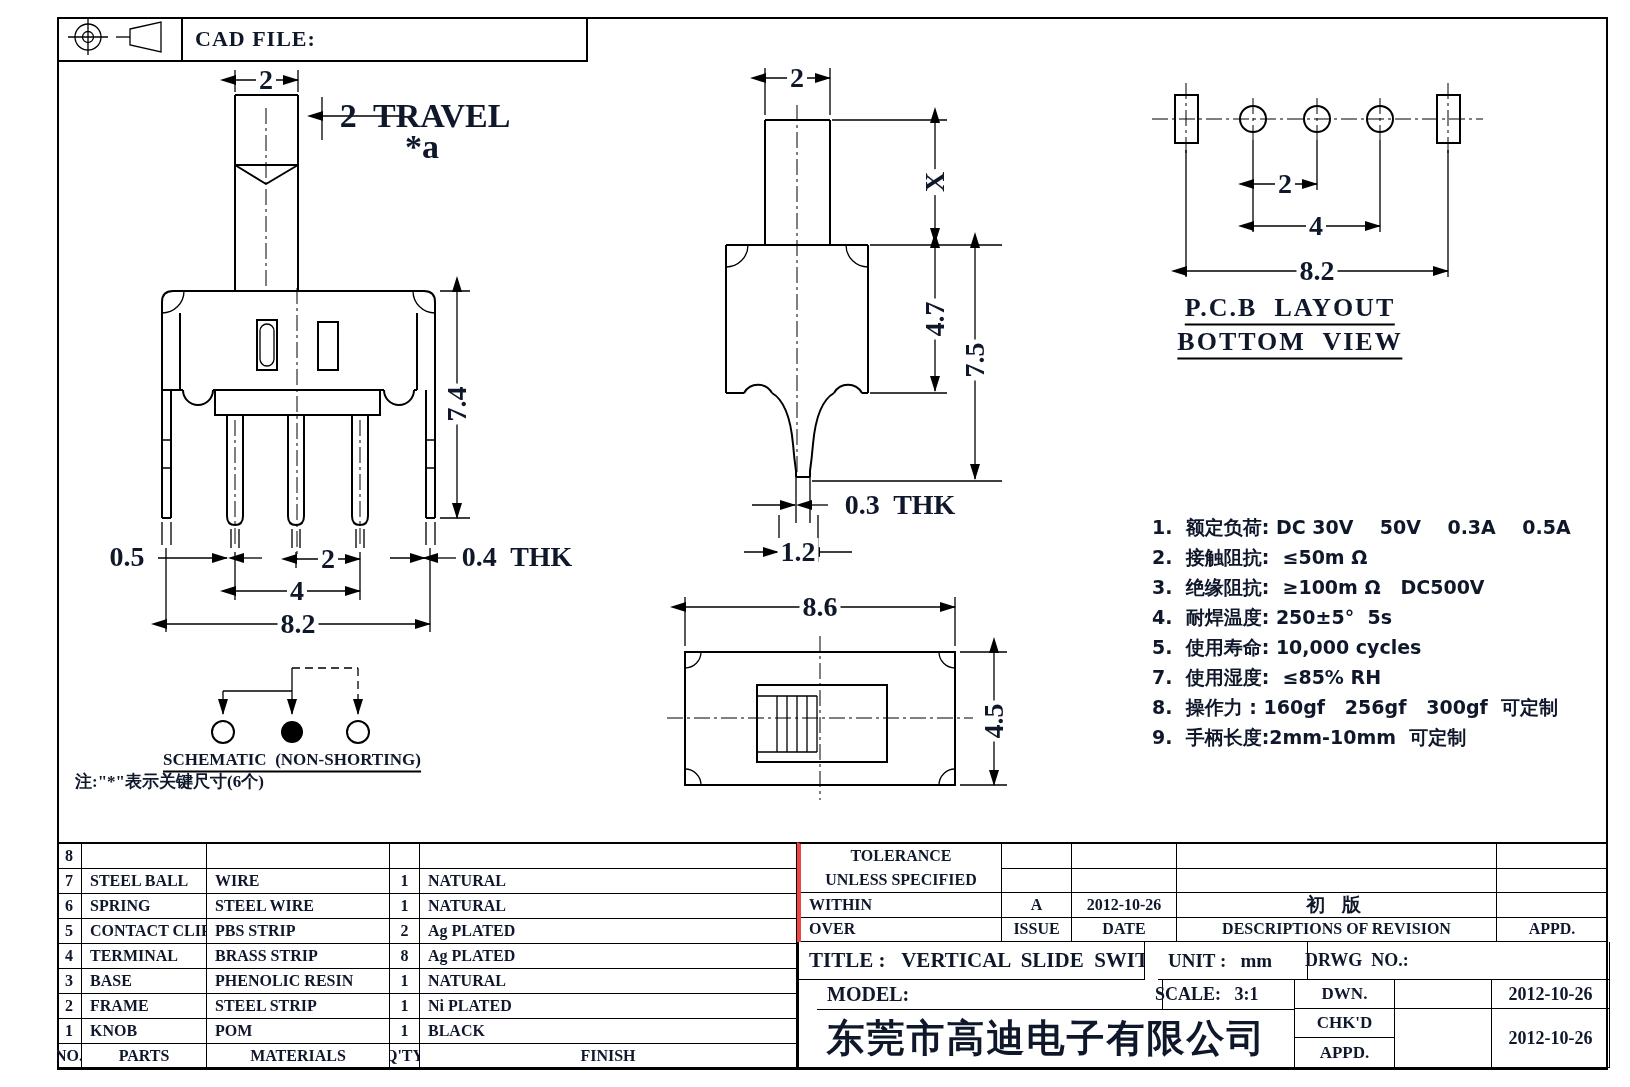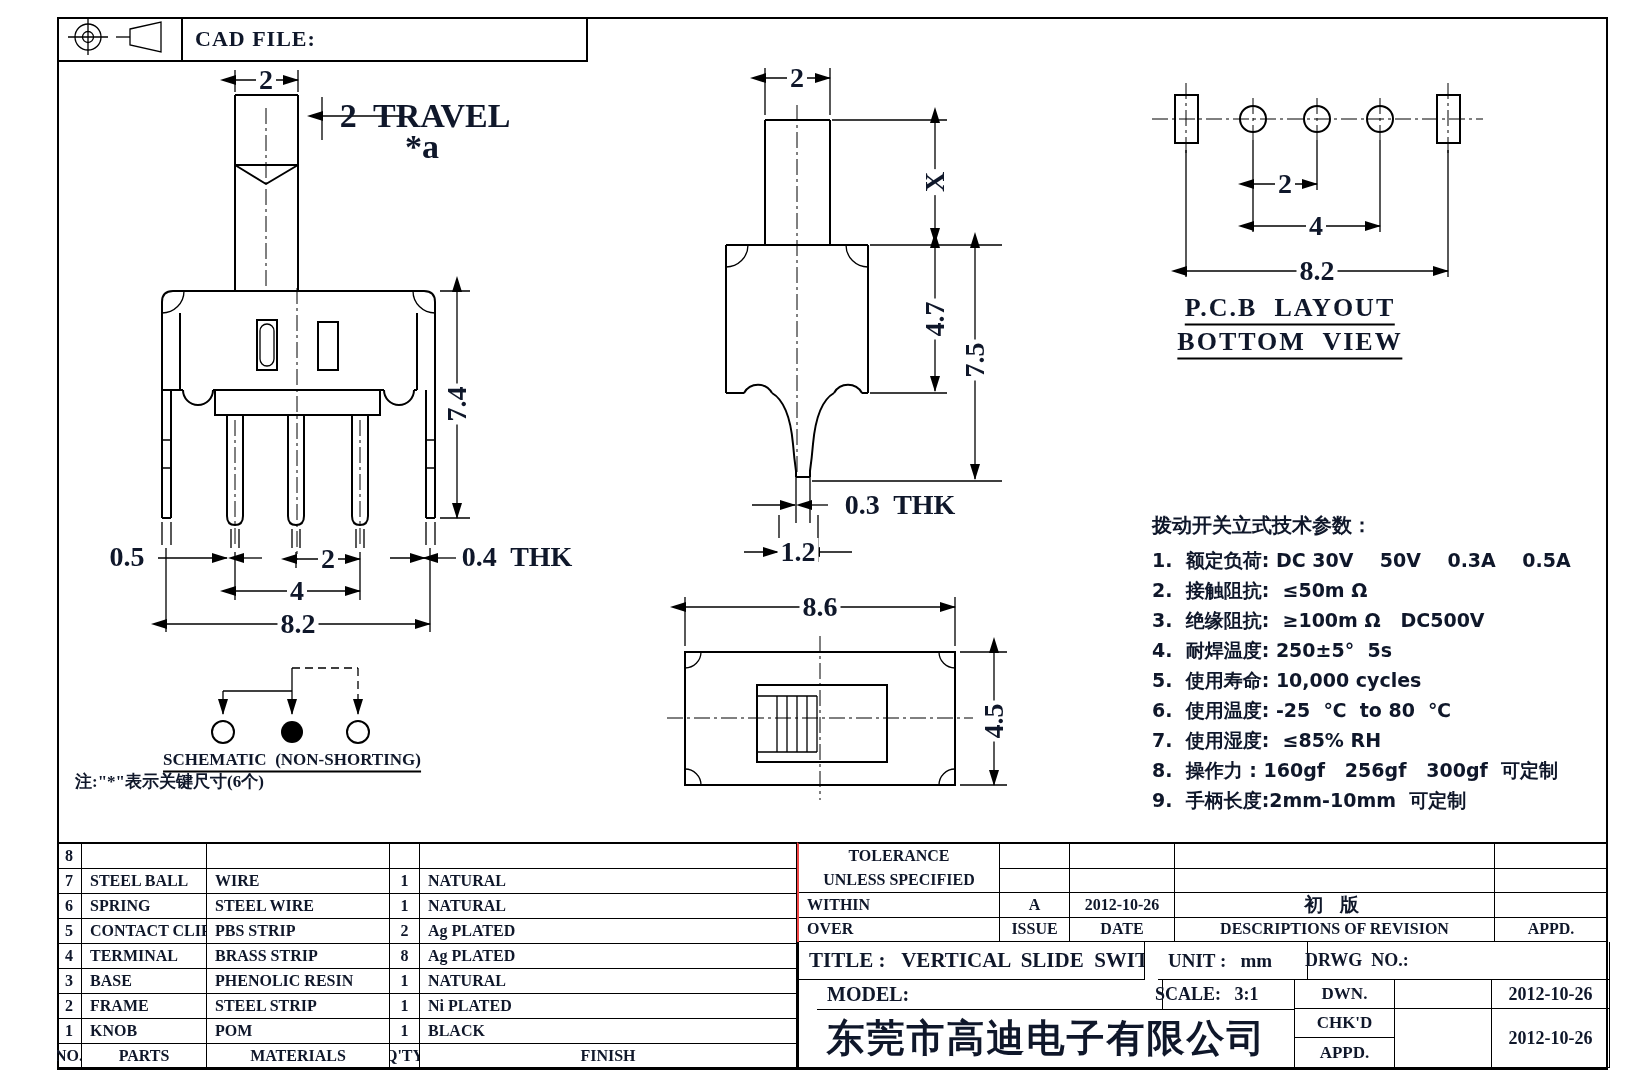--- a/index.html
+++ b/index.html
@@ -33,21 +33,21 @@
   
   #parts-table{position:absolute;left:57px;top:842px;width:740px;height:226px;display:grid;
        grid-template-columns:25px 125px 183px 30px 1fr;grid-template-rows:repeat(8,25px) 1fr;
        border-top:2px solid #000;box-sizing:border-box;}
   .pt-cell{border-right:1.5px solid #000;border-bottom:1.5px solid #000;display:flex;align-items:center;
        font:bold 16px "Liberation Serif",serif;overflow:hidden;white-space:nowrap;}
   .ct{justify-content:center;}
   .lt{padding-left:8px;}
   #rev-block{position:absolute;left:797px;top:842px;width:811px;height:100px;display:grid;
        grid-template-columns:201px 70px 105px 320px 1fr;grid-template-rows:repeat(4,1fr);
-       border-top:2px solid #000;border-left:2px solid #ef4444;box-sizing:border-box;}
+       border-top:2px solid #000;border-left:4px solid #ef4444;box-sizing:border-box;}
   .rv-cell{border-right:1.5px solid #000;border-bottom:1.5px solid #000;display:flex;align-items:center;
        justify-content:center;font:bold 16px "Liberation Serif",serif;white-space:nowrap;overflow:hidden;}
   .rv-left{justify-content:flex-start;padding-left:8px;}
   #title-block{position:absolute;left:797px;top:942px;width:811px;height:126px;
        border-left:2px solid #000;box-sizing:border-box;}
   .tb-cell{position:absolute;border-right:1.5px solid #000;border-bottom:1.5px solid #000;
        box-sizing:border-box;display:flex;align-items:center;font:bold 18px "Liberation Serif",serif;
        white-space:pre;overflow:hidden;}
   .company{justify-content:center;font:bold 38px "DejaVu Sans",sans-serif;letter-spacing:2px;}
 </style>
@@ -204,27 +204,25 @@
   <span class="lbl" style="left:1285px;top:184px">2</span>
   <span class="lbl" style="left:1316px;top:226px">4</span>
   <span class="lbl" style="left:1317px;top:271px">8.2</span>
   <span class="pcb-title" style="left:1290px;top:309px">P.C.B  LAYOUT</span>
   <span class="pcb-title" style="left:1290px;top:343px">BOTTOM  VIEW</span>
 
   <span class="sch-cap" style="left:292px;top:761px">SCHEMATIC  (NON-SHORTING)</span>
   <span class="note-lbl">注:"*"表示关键尺寸(6个)</span>
 
   <div class="tech">
-    <div class="t-title">拨动开关立式技术参数：</div>
     <div class="t-item">1.  额定负荷: DC 30V    50V    0.3A    0.5A</div>
     <div class="t-item">2.  接触阻抗:  ≤50m Ω</div>
     <div class="t-item">3.  绝缘阻抗:  ≥100m Ω   DC500V</div>
     <div class="t-item">4.  耐焊温度: 250±5°  5s</div>
     <div class="t-item">5.  使用寿命: 10,000 cycles</div>
-    <div class="t-item">6.  使用温度: -25  ℃  to 80  ℃</div>
     <div class="t-item">7.  使用湿度:  ≤85% RH</div>
     <div class="t-item">8.  操作力 : 160gf   256gf   300gf  可定制</div>
     <div class="t-item">9.  手柄长度:2mm-10mm  可定制</div>
   </div>
 
   <div id="parts-table">
     <div class="pt-cell ct">8</div>
     <div class="pt-cell lt"></div>
     <div class="pt-cell lt"></div>
     <div class="pt-cell ct"></div>

